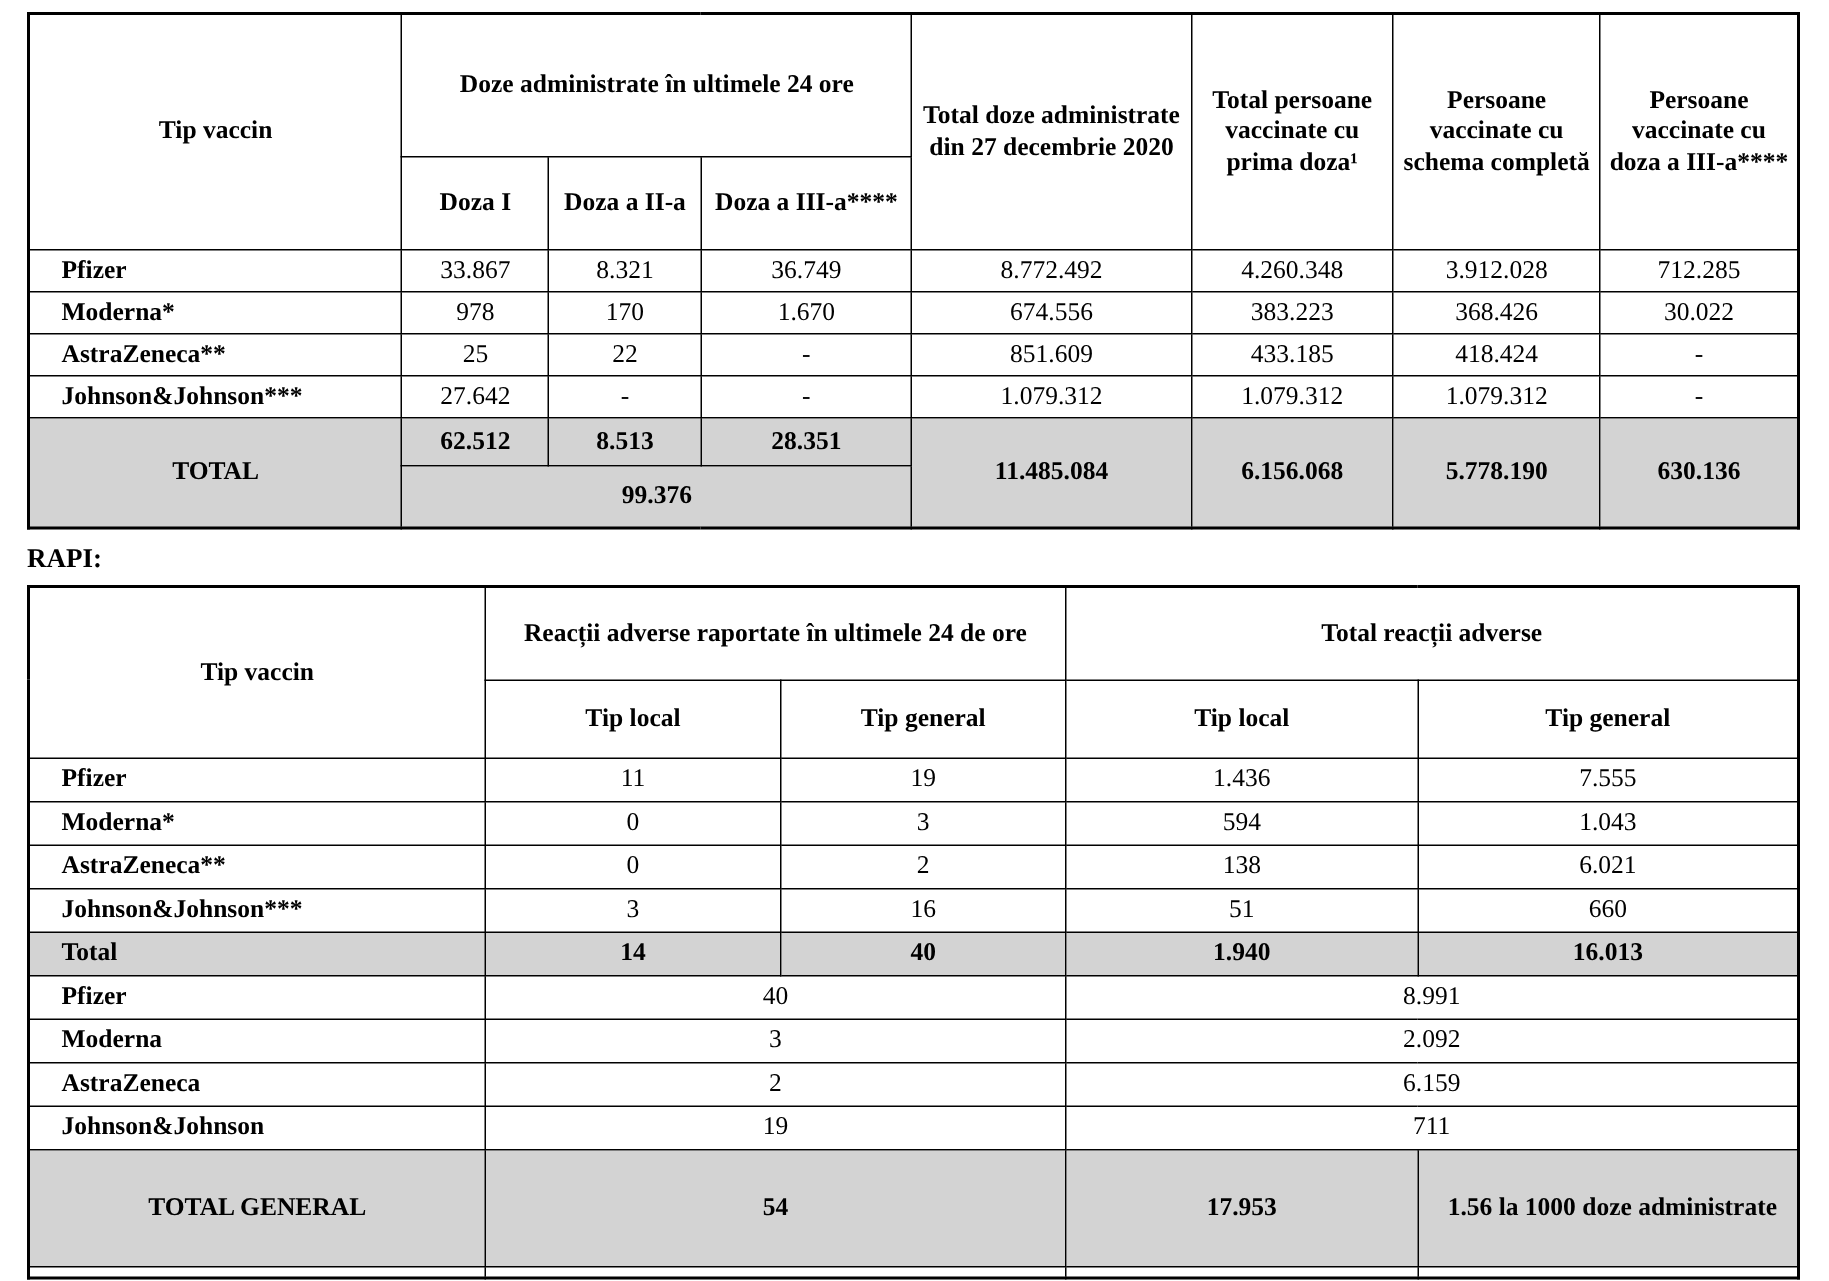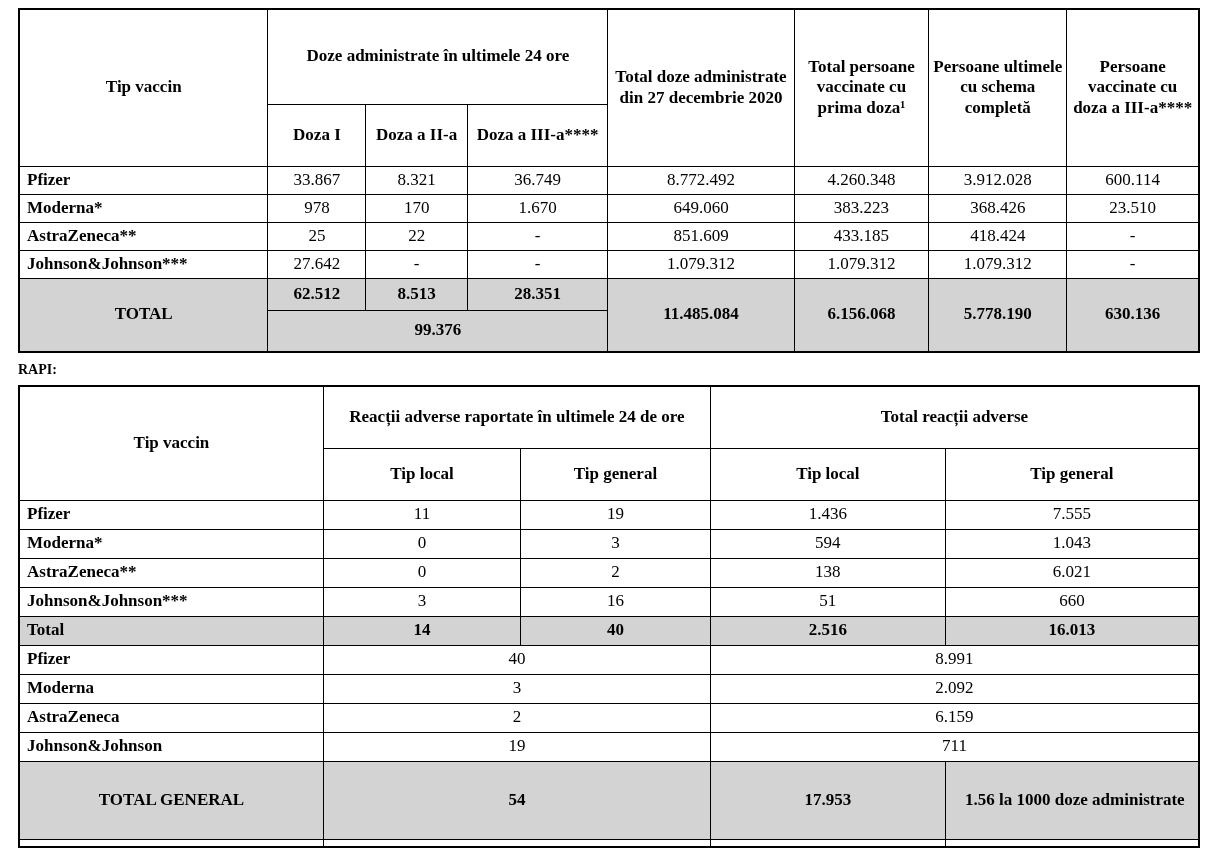--- a/index.html
+++ b/index.html
@@ -23,34 +23,34 @@
     border:2px solid var(--border);
   }
   td,th{
     border:1px solid var(--border);
     padding:1px 4px;
     text-align:center;vertical-align:middle;
     font-size:17px;line-height:1.22;
     overflow:hidden;word-wrap:break-word;
   }
   th{font-weight:bold;}
-  .vaccine-cell{text-align:left;font-weight:bold;padding-left:7px;}
+  .vaccine-cell{text-align:left;font-weight:bold;padding-left:21px;}
   .bold{font-weight:bold;}
   .shaded{background:var(--shaded-bg);}
   .left{text-align:center;padding-left:10px;}
 
   
   .t1 tr.h1{height:95px;}
   .t1 tr.h2{height:62px;}
   .t1 tr.data{height:28px;}
   .t1 tr.total-sub1{height:32px;}
   .t1 tr.total-sub2{height:42px;}
 
   .rapi-heading{
-    font-size:14px;font-weight:bold;
+    font-size:18px;font-weight:bold;
     margin:9px 0 7px 0;
   }
 
   
   .t2 tr.h1{height:62px;}
   .t2 tr.h2{height:52px;}
   .t2 tr.data{height:29px;}
   .t2 tr.total-row{height:29px;}
   .t2 tr.total-general{height:78px;}
   .t2 tr.cutoff{height:8px;}
@@ -70,48 +70,48 @@
         <col style="width:11.4%">
         <col style="width:11.7%">
         <col style="width:11.2%">
     </colgroup>
     <tbody>
         <tr class="h1">
       <th rowspan="2">Tip vaccin</th>
       <th colspan="3">Doze administrate în ultimele 24 ore</th>
       <th rowspan="2">Total doze administrate din 27 decembrie 2020</th>
       <th rowspan="2">Total persoane vaccinate cu prima doza¹</th>
-      <th rowspan="2">Persoane ultimele cu schema completă</th>
+      <th rowspan="2">Persoane vaccinate cu schema completă</th>
       <th rowspan="2">Persoane vaccinate cu doza a III-a****</th>
     </tr>
     <tr class="h2">
       <th>Doza I</th>
       <th>Doza a II-a</th>
       <th>Doza a III-a****</th>
     </tr>
 
     <tr class="data">
       <td class="vaccine-cell">Pfizer</td>
       <td>33.867</td>
       <td>8.321</td>
       <td>36.749</td>
       <td>8.772.492</td>
       <td>4.260.348</td>
       <td>3.912.028</td>
-      <td>600.114</td>
+      <td>712.285</td>
     </tr>
     <tr class="data">
       <td class="vaccine-cell">Moderna*</td>
       <td>978</td>
       <td>170</td>
       <td>1.670</td>
-      <td>649.060</td>
+      <td>674.556</td>
       <td>383.223</td>
       <td>368.426</td>
-      <td>23.510</td>
+      <td>30.022</td>
     </tr>
     <tr class="data">
       <td class="vaccine-cell">AstraZeneca**</td>
       <td>25</td>
       <td>22</td>
       <td>-</td>
       <td>851.609</td>
       <td>433.185</td>
       <td>418.424</td>
       <td>-</td>
@@ -192,21 +192,21 @@
       <td>3</td>
       <td>16</td>
       <td>51</td>
       <td>660</td>
     </tr>
 
     <tr class="total-row">
       <td class="vaccine-cell shaded bold">Total</td>
       <td class="shaded bold">14</td>
       <td class="shaded bold">40</td>
-      <td class="shaded bold">2.516</td>
+      <td class="shaded bold">1.940</td>
       <td class="shaded bold">16.013</td>
     </tr>
 
     <tr class="data">
       <td class="vaccine-cell">Pfizer</td>
       <td colspan="2">40</td>
       <td colspan="2">8.991</td>
     </tr>
     <tr class="data">
       <td class="vaccine-cell">Moderna</td>

